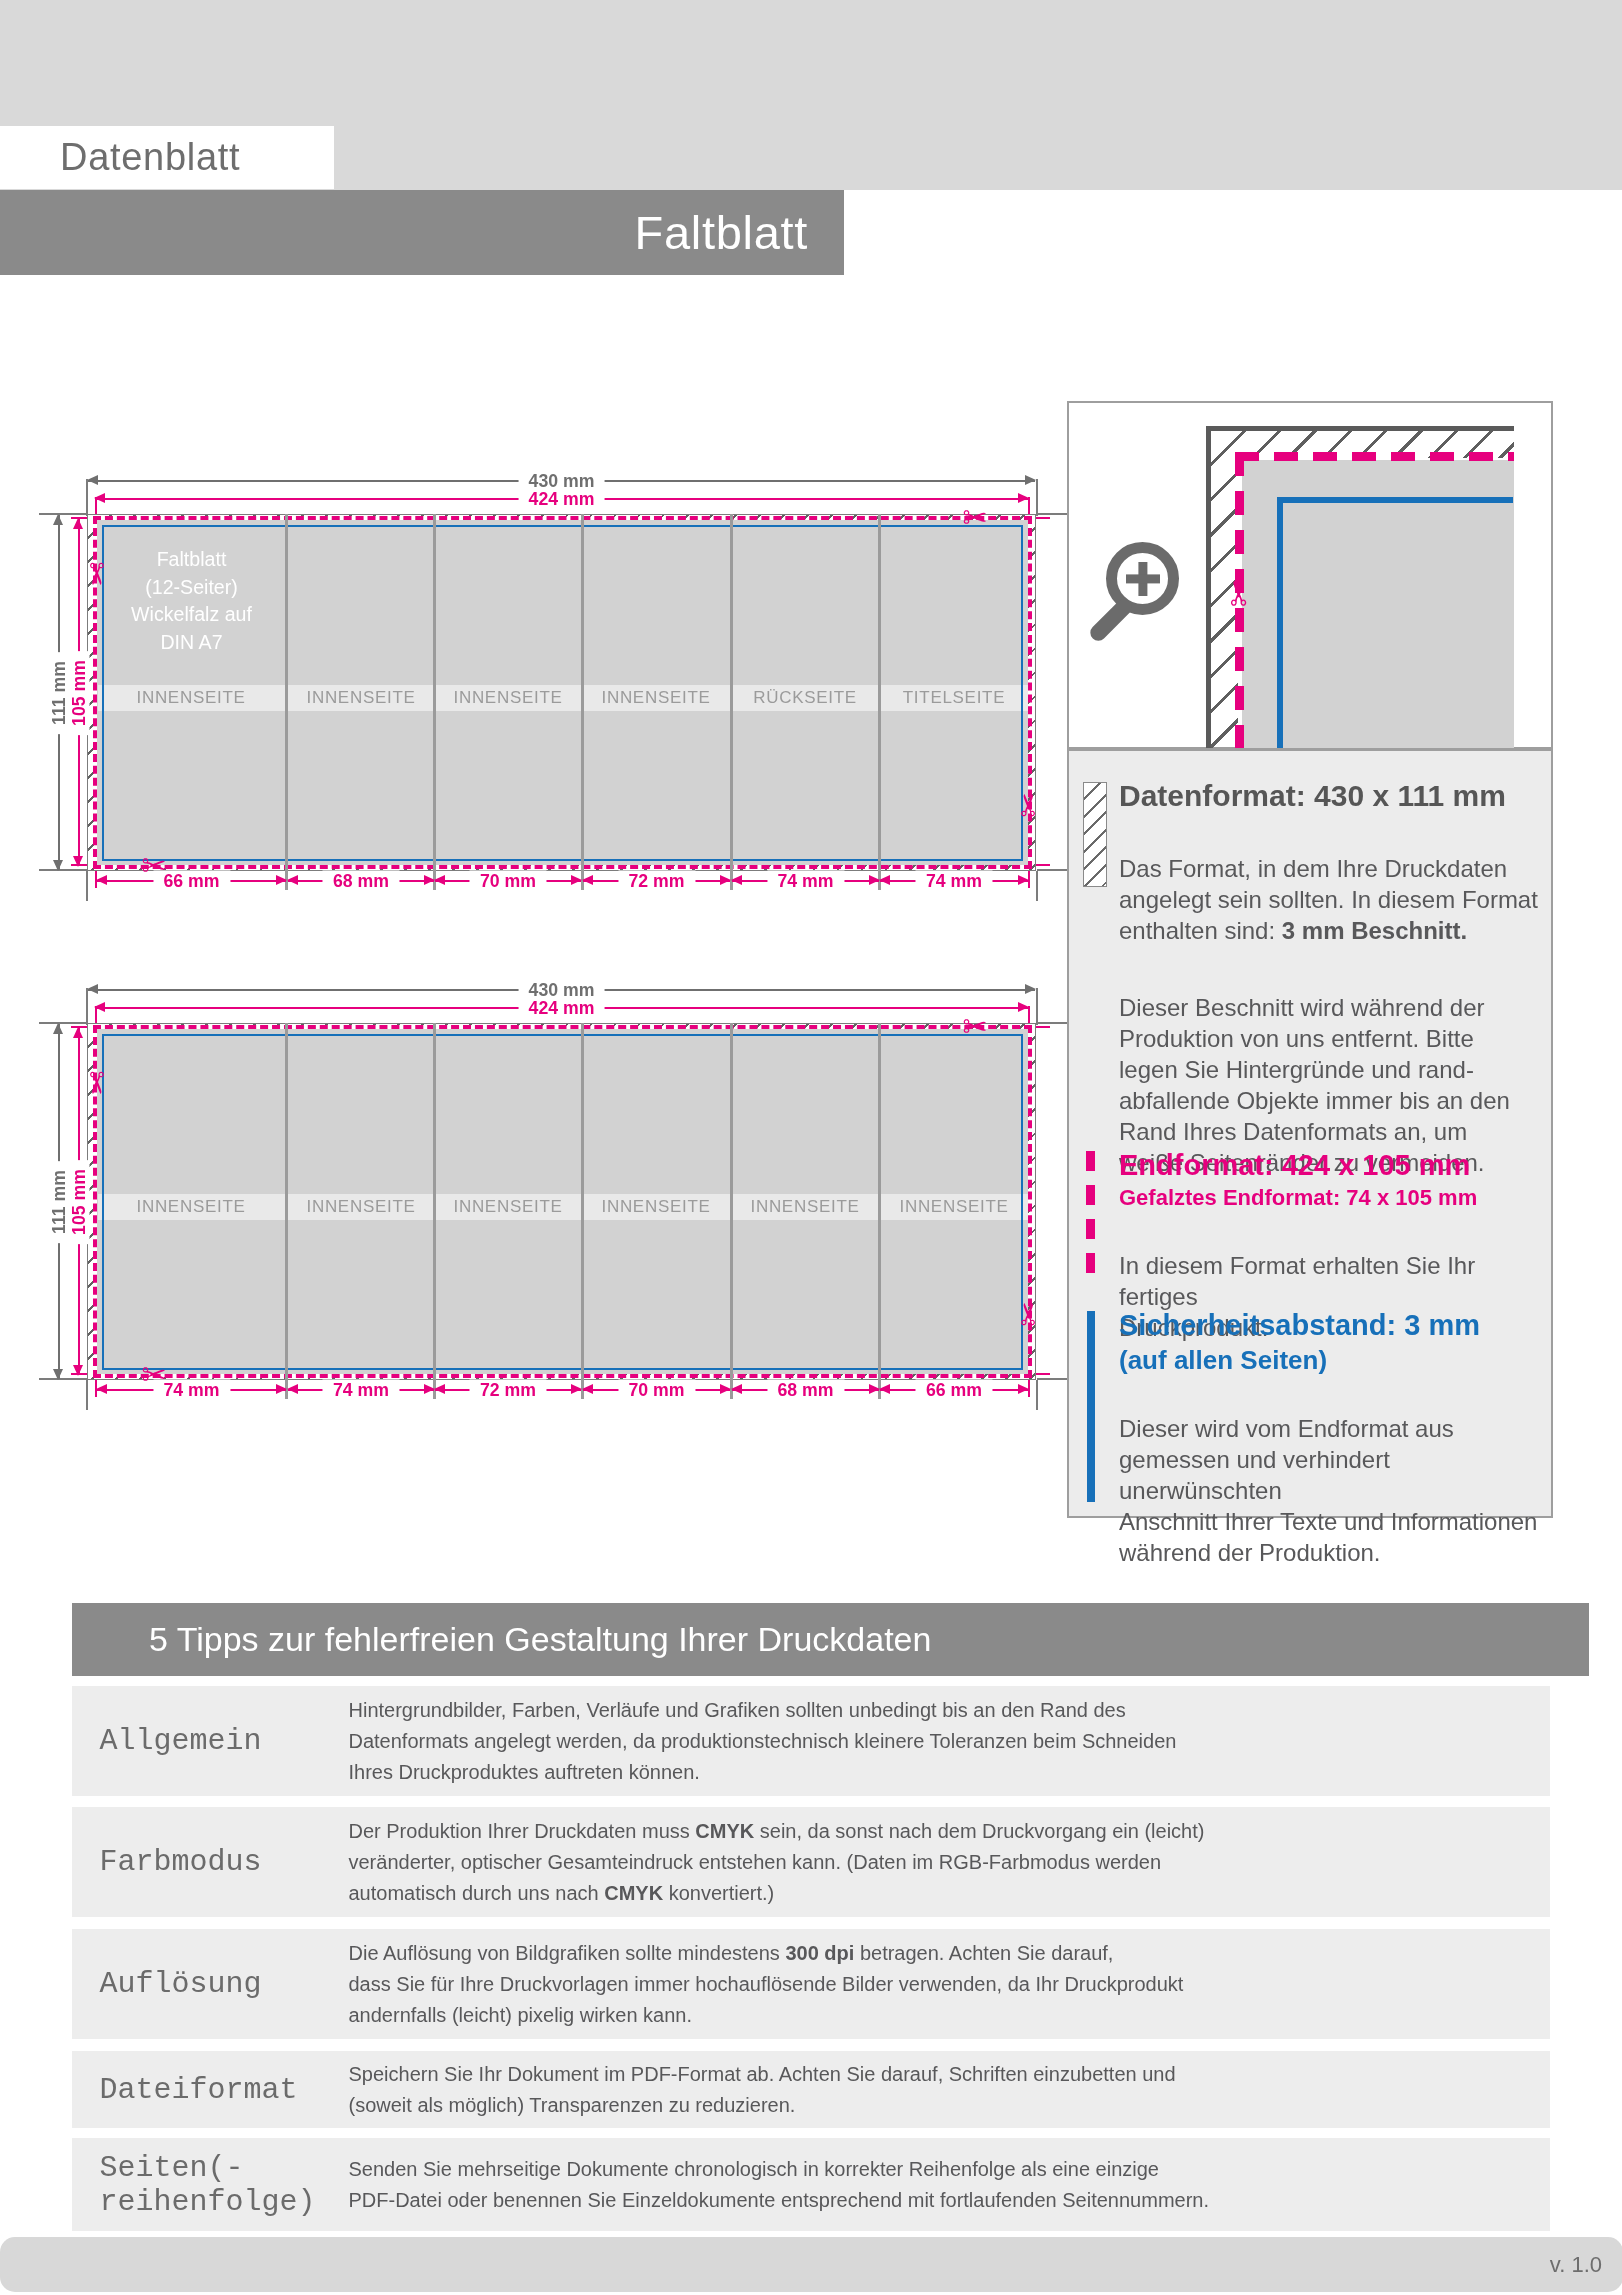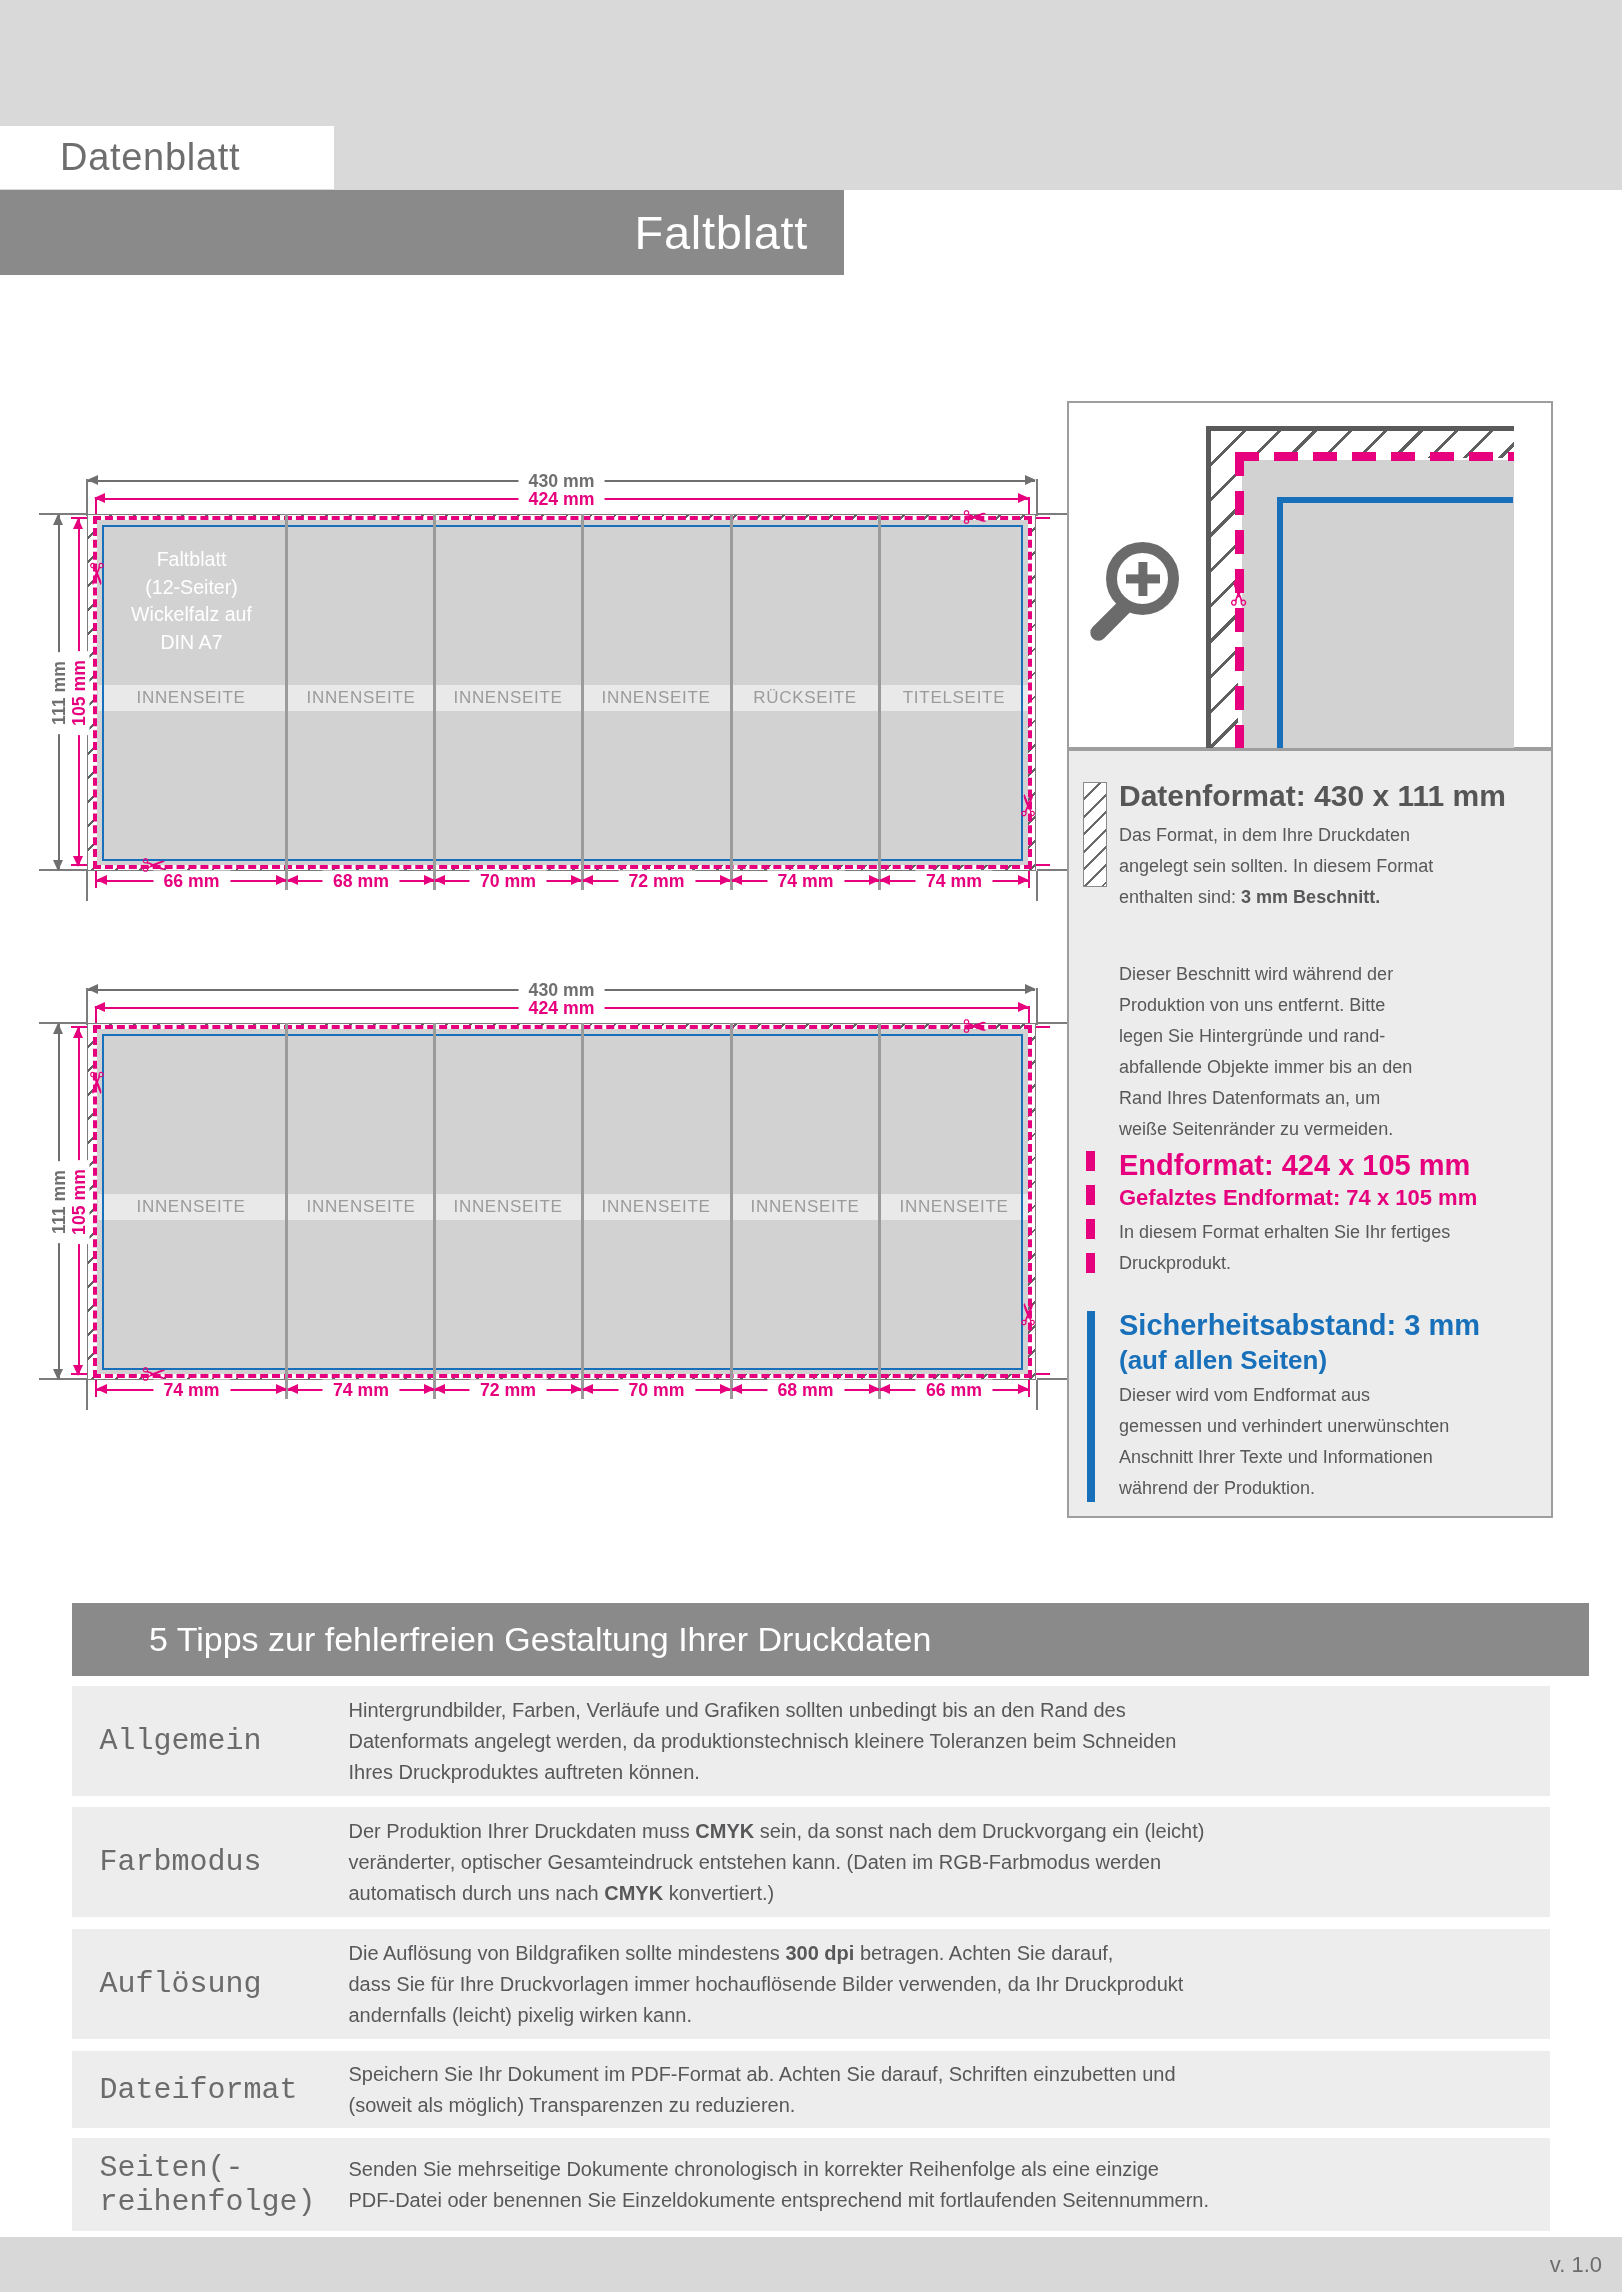--- a/index.html
+++ b/index.html
@@ -76,41 +76,41 @@
   .corner .blue-h{position:absolute;left:73px;top:71px;width:234px;height:5.9px;background:#1770b9;}
   .corner .blue-v{position:absolute;left:71px;top:71px;width:5.9px;height:251px;background:#1770b9;}
 
   .infopanel{position:absolute;left:1067px;top:749px;width:486px;height:769px;background:#ececec;
         box-sizing:border-box;border:2px solid #9e9e9e;}
   .infopanel .h1{position:absolute;left:50px;top:27.5px;font-size:30px;font-weight:bold;color:#565656;}
   .infopanel .h2{position:absolute;left:50px;top:398px;font-size:29px;font-weight:bold;color:#e6007e;}
   .infopanel .h3{position:absolute;left:50px;top:434px;font-size:22px;font-weight:bold;color:#e6007e;}
   .infopanel .h4{position:absolute;left:50px;top:558px;font-size:29px;font-weight:bold;color:#1770b9;}
   .infopanel .h5{position:absolute;left:50px;top:594px;font-size:26px;font-weight:bold;color:#1770b9;}
-  .ibody{position:absolute;left:50px;font-size:18px;line-height:31px;color:#58585a;}
+  .ibody{position:absolute;left:50px;font-size:24px;line-height:31px;color:#58585a;margin-top:33px;}
   .pre{white-space:pre-line;}
   .b{font-weight:bold;}
   .sw-hatch{position:absolute;left:14.4px;top:31px;width:23.6px;height:105px;background:#ffffff;
         border:1.3px solid #8a8a8a;box-sizing:border-box;
         background-image:repeating-linear-gradient(135deg,transparent 0 10.5px,#6a6a6a 10.5px 12.4px);}
   .sw-pink{position:absolute;left:17px;top:400px;width:9.2px;height:128px;
         background-image:repeating-linear-gradient(180deg,#e6007e 0 19.6px,transparent 19.6px 34px);}
   .sw-blue{position:absolute;left:17.7px;top:560px;width:7.9px;height:191px;background:#1770b9;}
 
   
   .tipsbanner{position:absolute;left:72px;top:1603px;width:1478px;height:73px;background:#8a8a8a;
         display:flex;align-items:center;padding-left:39px;}
   .tipsbanner span{padding-left:38px;font-size:34px;color:#ffffff;}
   .tiprow{position:absolute;left:72px;width:1478px;background:#ededed;display:flex;align-items:center;}
   .tiplabel{flex:none;width:249px;padding-left:27.5px;font-size:30px;color:#6b6b6b;font-family:Liberation Mono, monospace;}
   .tiptext{font-size:20px;line-height:31px;color:#58585a;white-space:pre-line;}
 
   
   .footer{position:absolute;left:0;top:2237px;width:1623px;height:55px;background:#d8d8d8;
-        display:flex;align-items:center;justify-content:flex-end;}
+        display:flex;align-items:center;justify-content:flex-end;border-radius:15px;}
   .footer span{padding-right:21px;font-size:22px;color:#6d6d6d;}
 </style>
 </head>
 <body>
 
 <div class="topband"></div>
 <div class="dbox">
   <span>Datenblatt</span>
 </div>
 <div class="banner">

